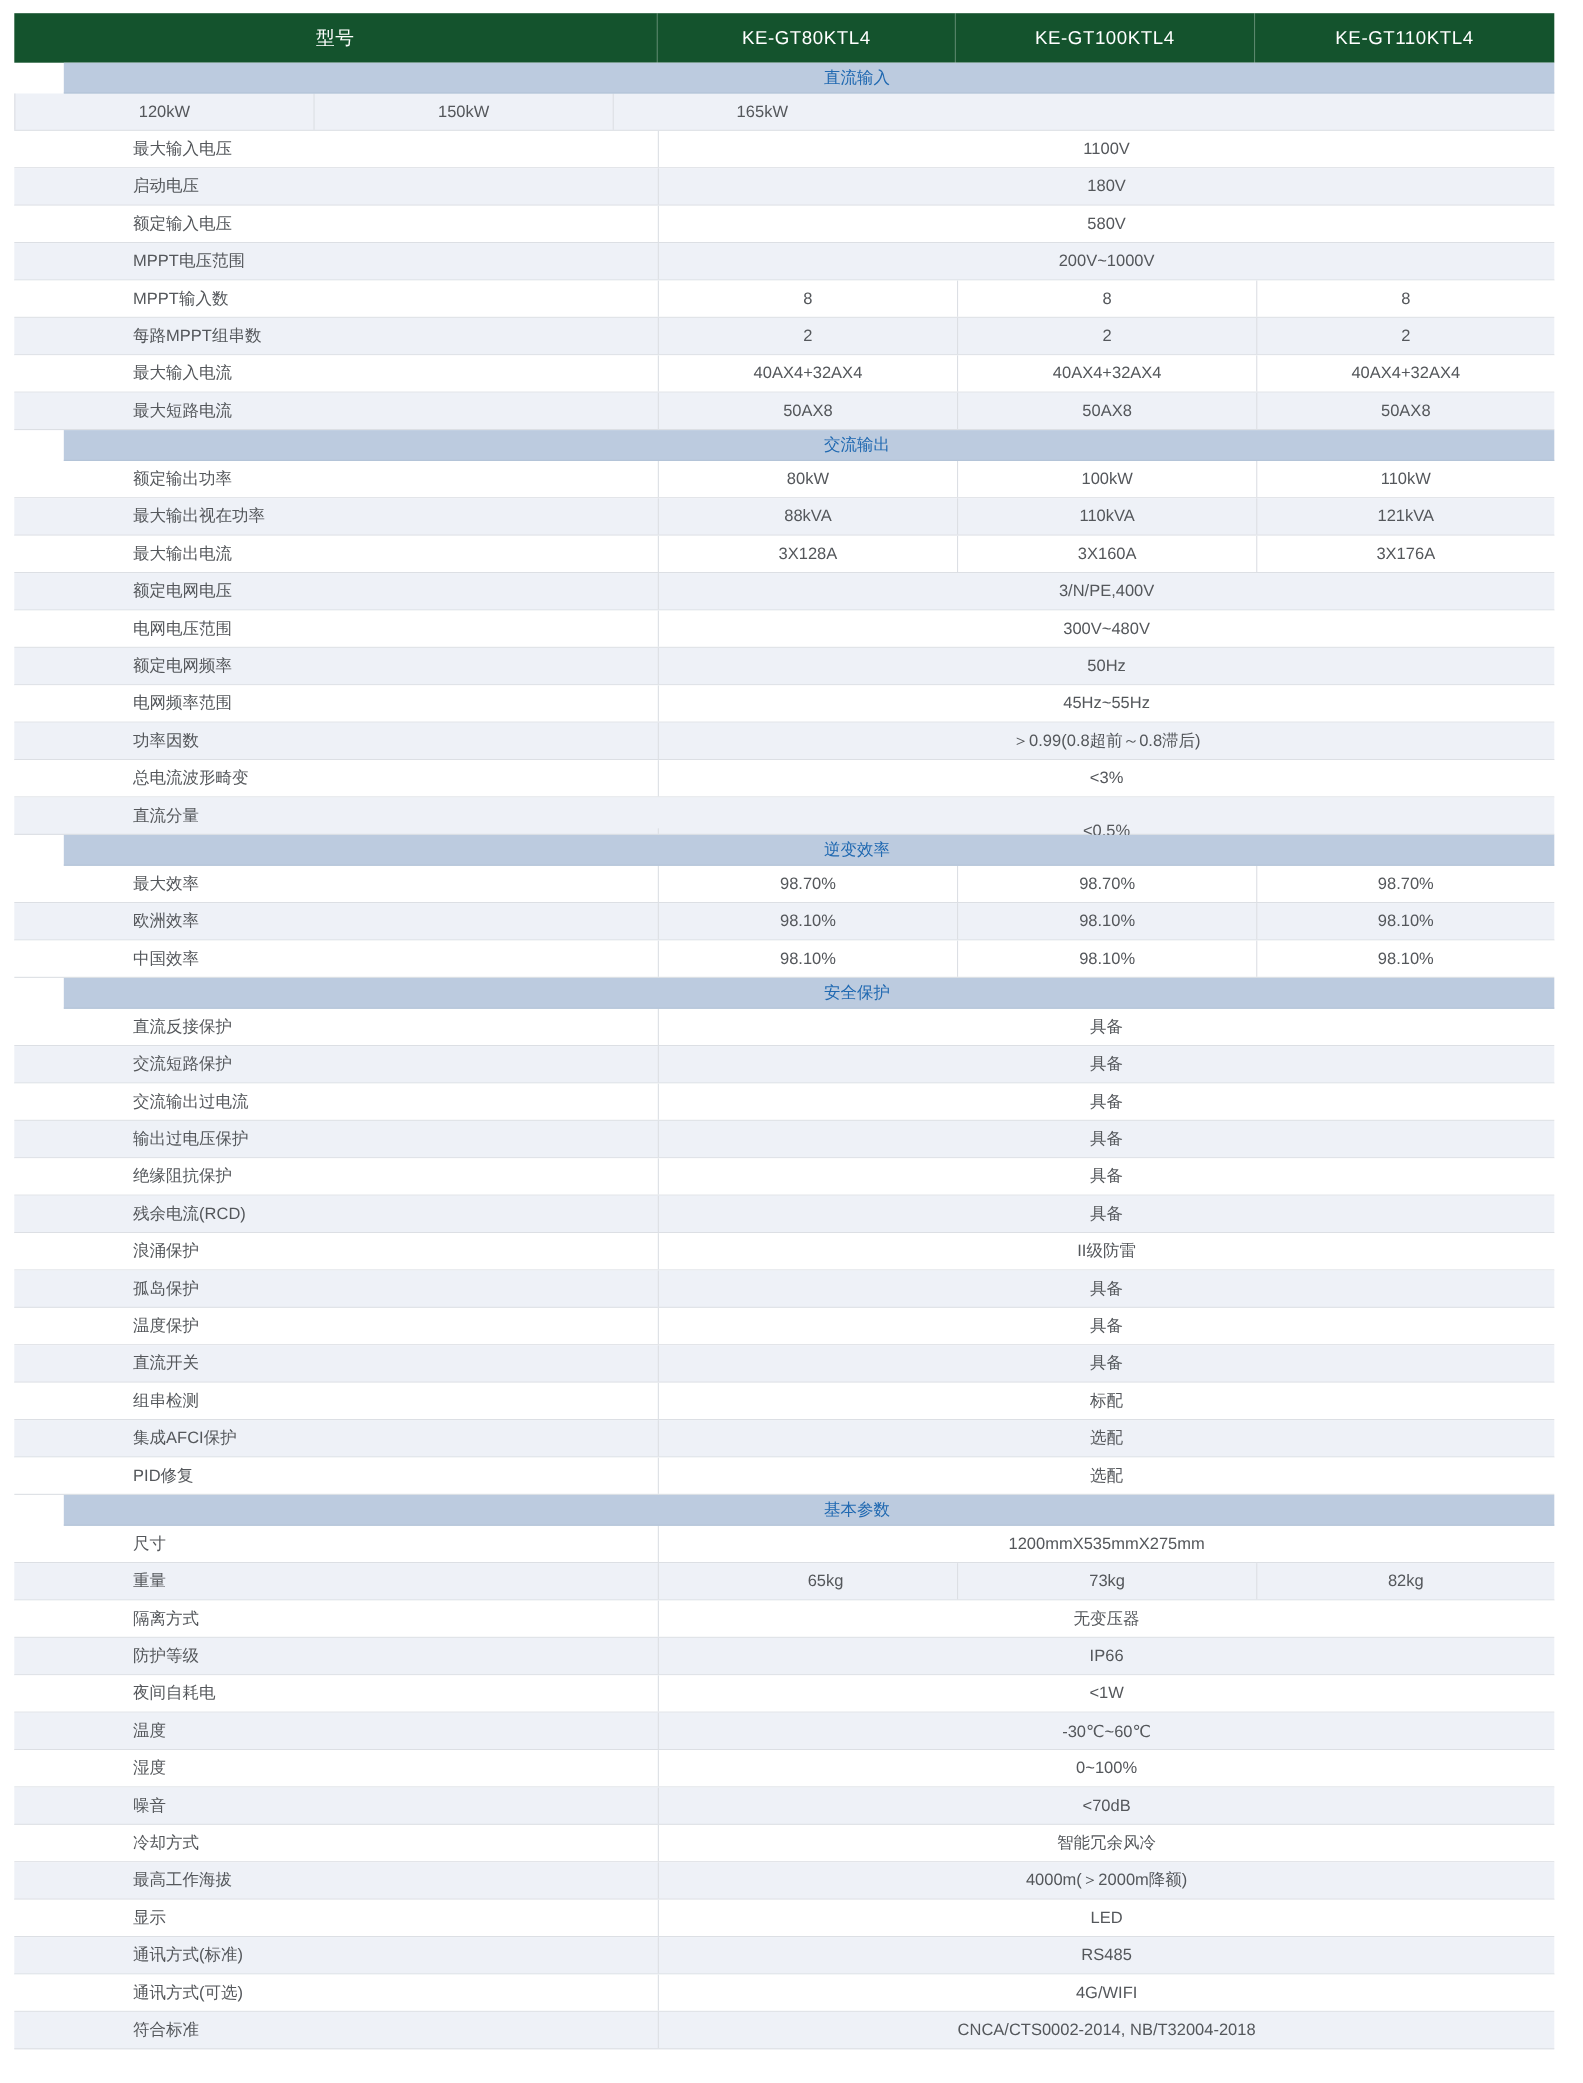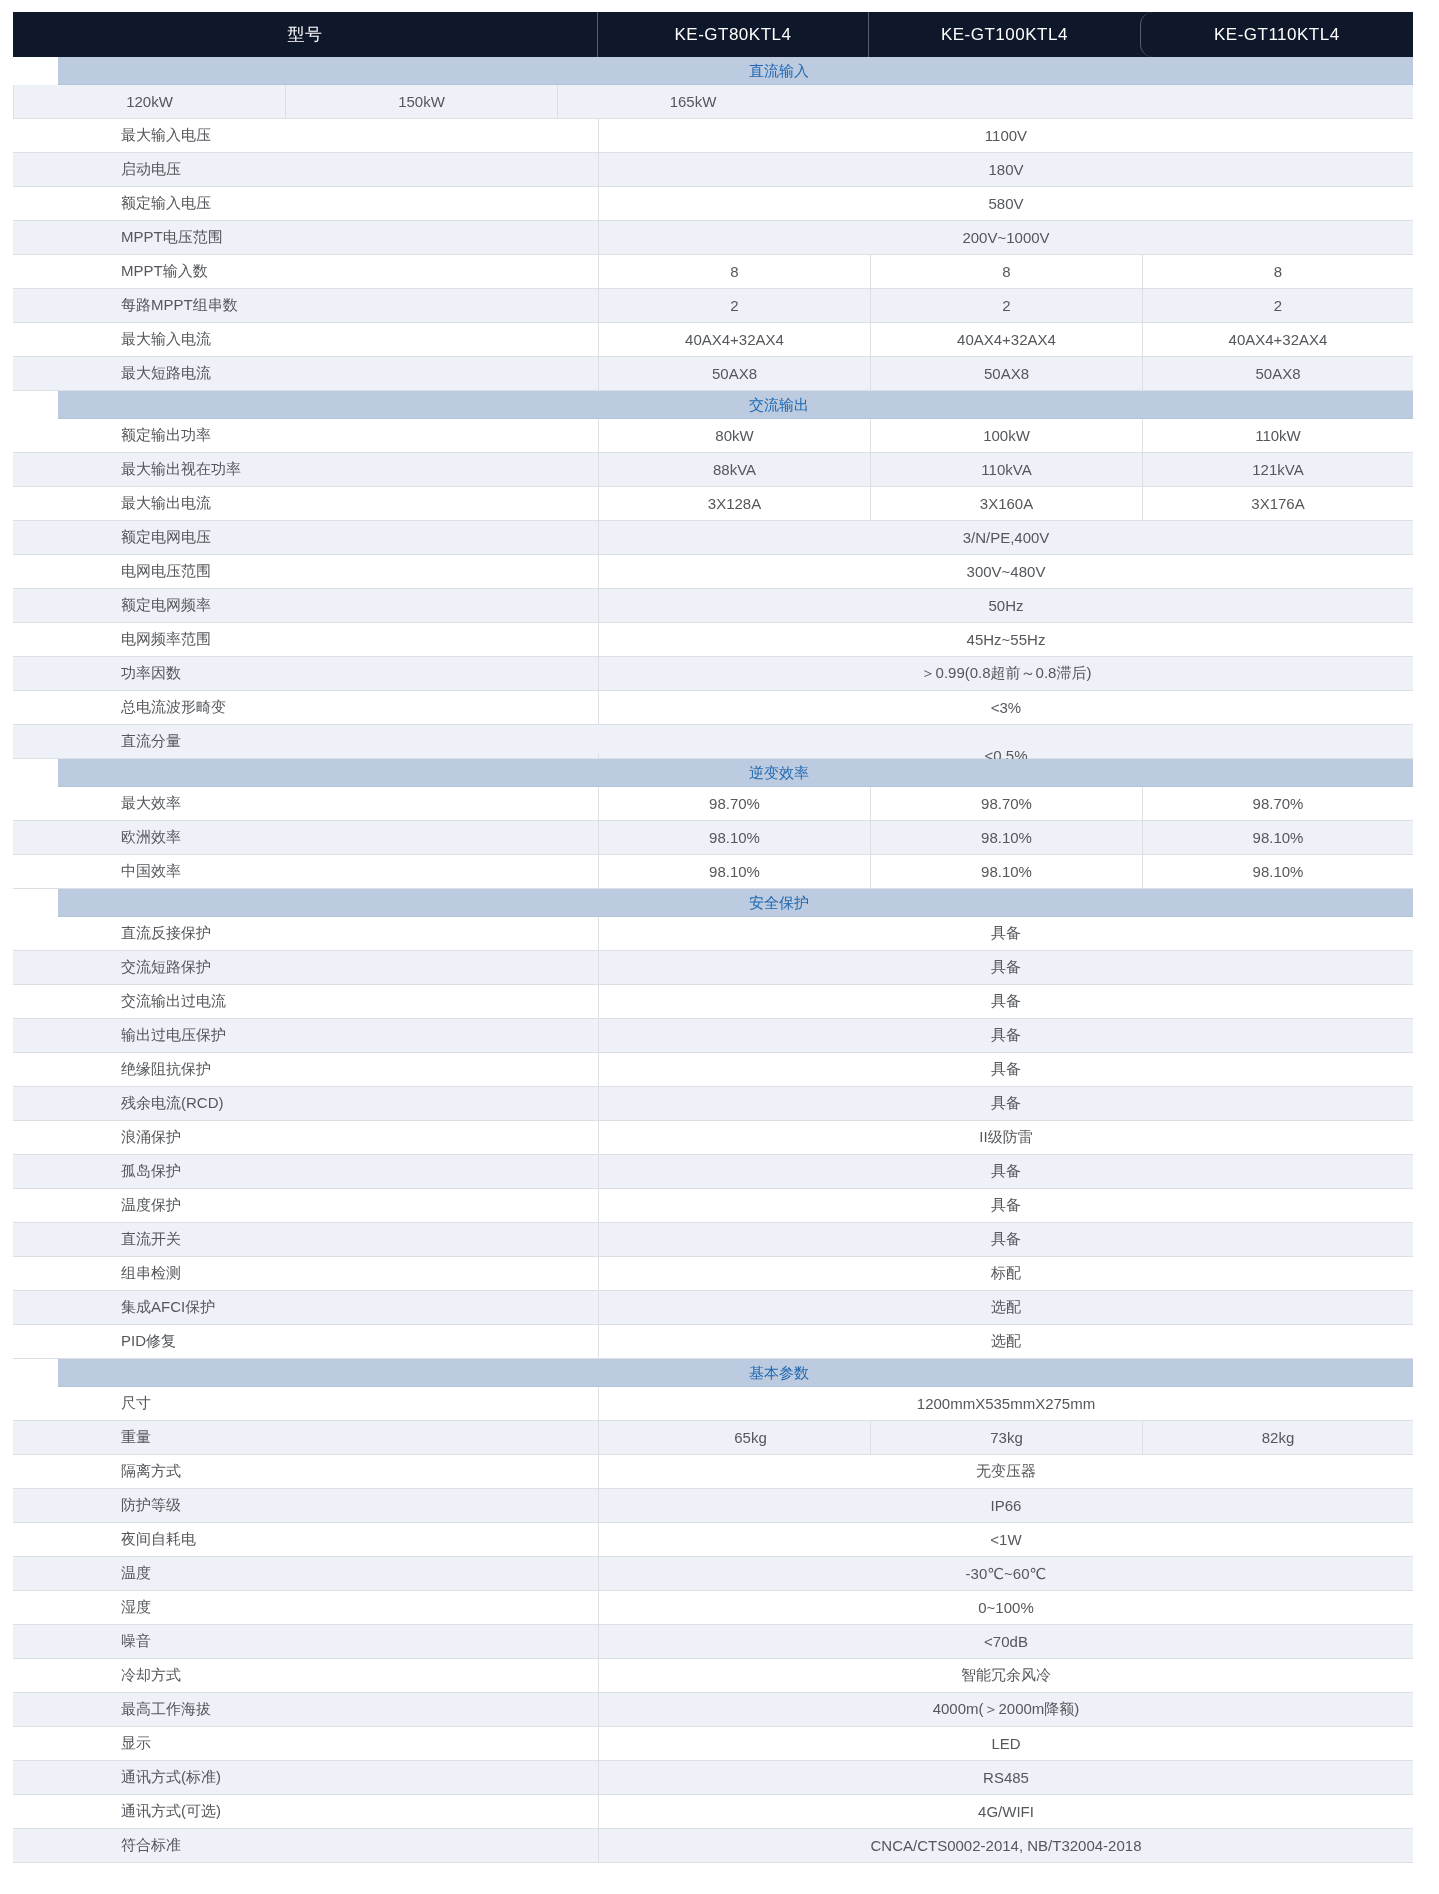--- a/index.html
+++ b/index.html
@@ -3,26 +3,26 @@
 <meta charset="utf-8">
 <style>
   html,body{margin:0;padding:0;}
   body{
     width:1439px;height:1894px;background:#ffffff;position:relative;
     font-family:"Liberation Sans","DejaVu Sans",sans-serif;
     -webkit-font-smoothing:antialiased;
   }
   .spec-table{position:absolute;left:13px;top:12px;width:1400px;}
   
-  .thead{display:flex;height:45px;background:#0f172a;}
+  .thead{display:flex;height:45px;background:#14532d;}
   .th{box-sizing:border-box;display:flex;align-items:center;justify-content:center;
       color:#ffffff;font-size:17px;letter-spacing:0.5px;}
   .th.label-col{width:585px;}
   .th.model-col{width:272px;border-left:1px solid rgba(255,255,255,0.30);}
-  .th.model-col.last{width:274px;border-radius:13px;}
+  .th.model-col.last{width:274px;}
   
   .band{position:relative;height:28px;background:#bccbdf;border-bottom:1px solid #b3c3d8;box-sizing:border-box;margin-left:45px;}
   .band-title{position:absolute;left:585px;width:272px;top:0;height:28px;line-height:27px;
       text-align:center;color:#2069b1;font-size:15px;}
   
   .row{display:flex;height:34px;box-sizing:border-box;border-bottom:1px solid #dcdfe4;background:#ffffff;}
   .row.shaded{background:#eef1f7;}
   .cell{box-sizing:border-box;display:flex;align-items:center;font-size:15px;color:#54575b;}
   .cell.label{width:585px;padding-left:108px;}
   .cell.value{justify-content:center;text-align:center;border-left:1px solid #dcdfe4;}

